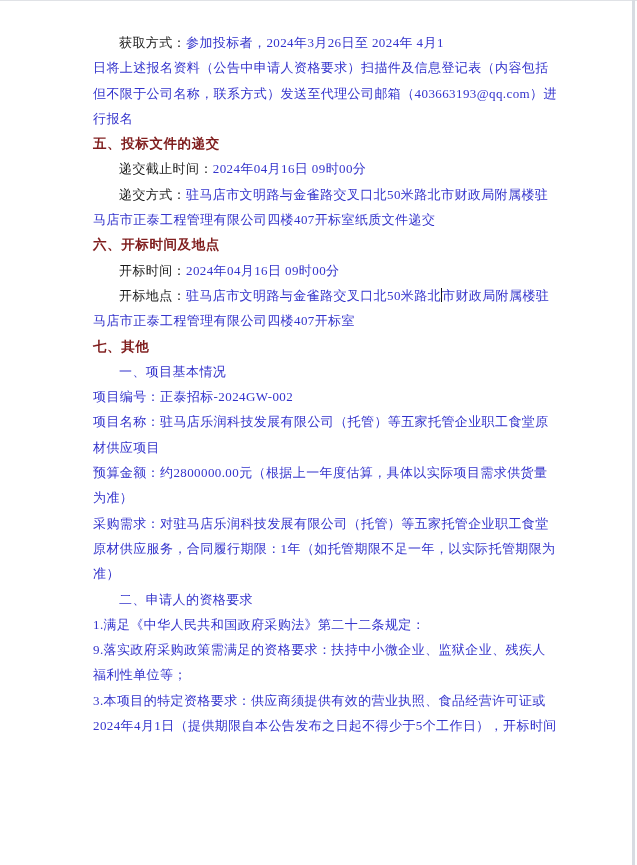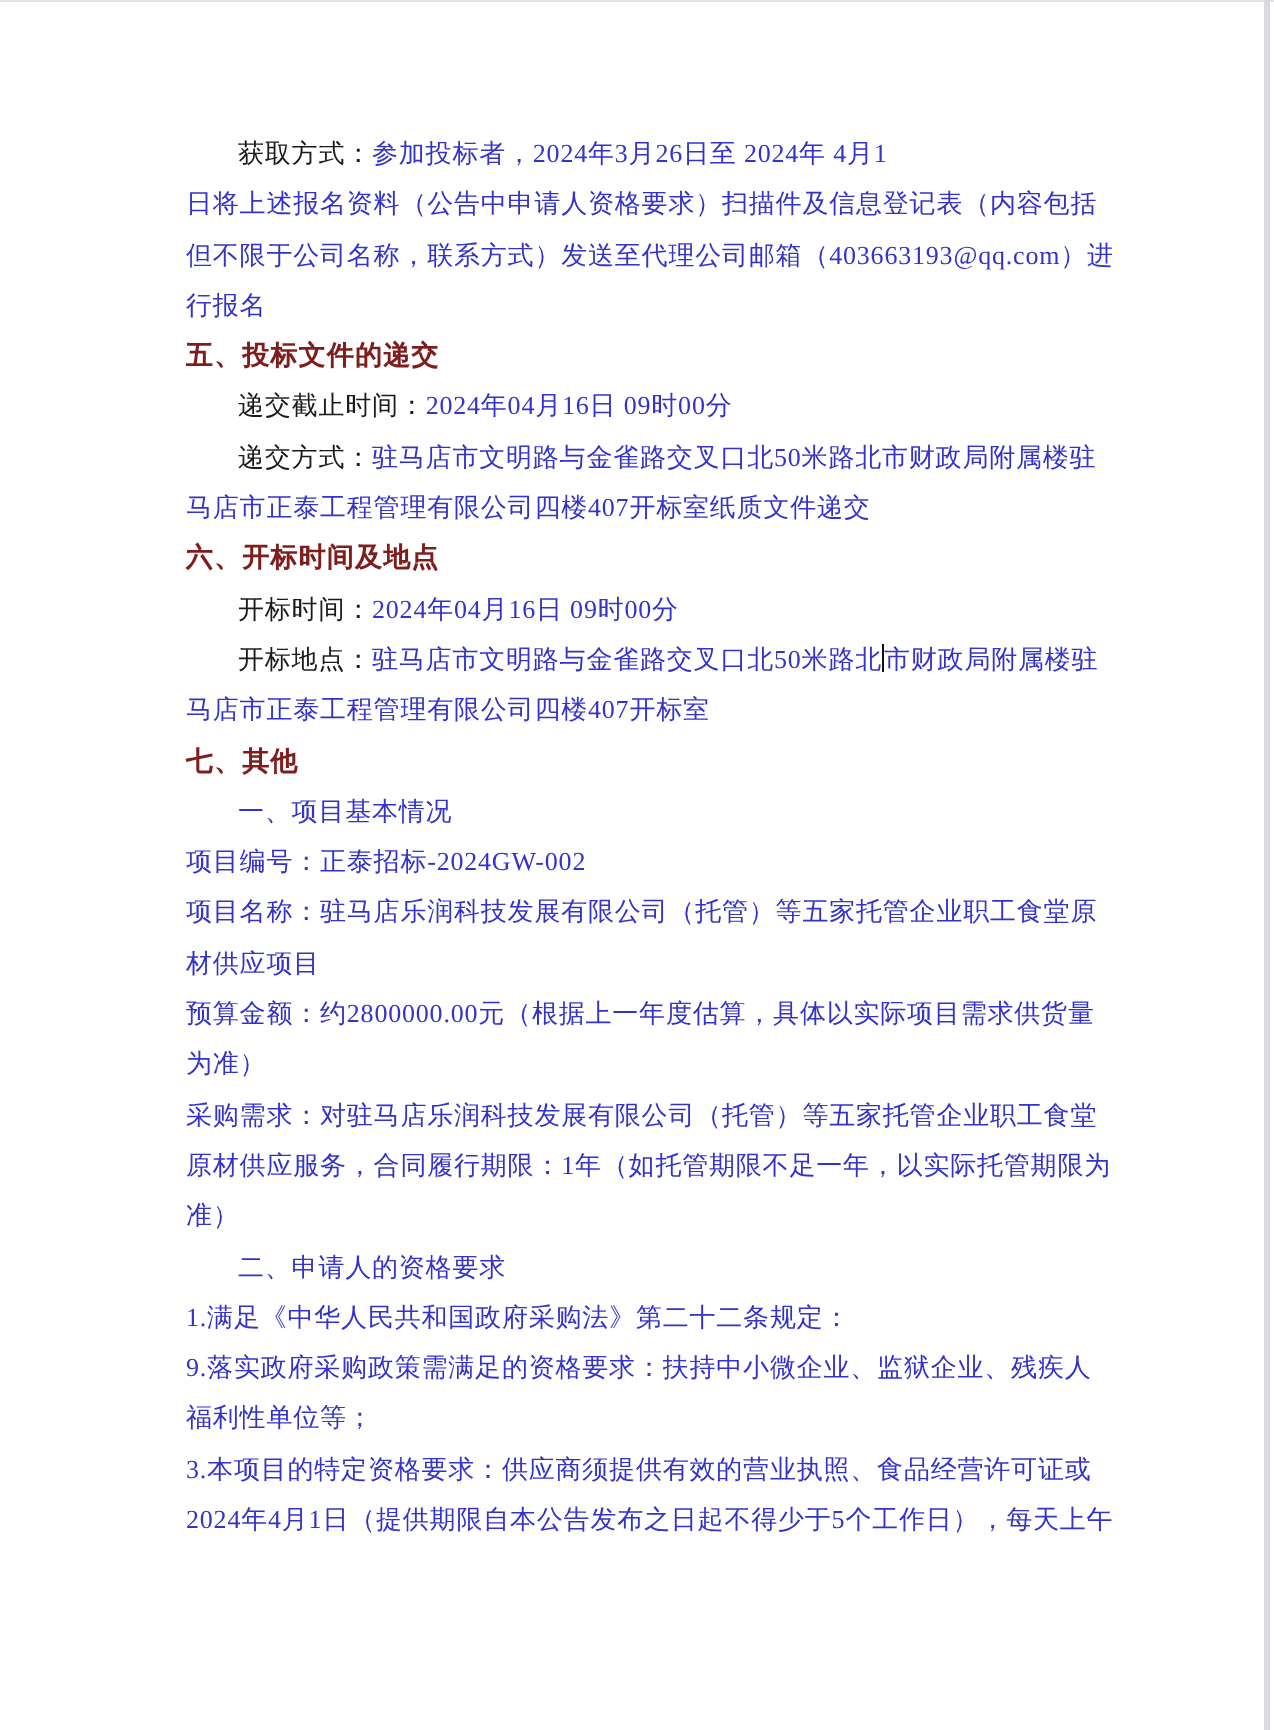--- a/index.html
+++ b/index.html
@@ -24,21 +24,21 @@
   #scrollbar-track {
     position: absolute;
     top: 0; bottom: 0;
     right: 2px;
     width: 3px;
     background: #d8dce2;
   }
   #document-body {
     position: absolute;
     left: 93px;
-    top: 64px;
+    top: 30px;
     width: 455px;
   }
   .line {
     height: 25.3px;
     line-height: 25.3px;
     white-space: nowrap;
     font-size: 13px;
     letter-spacing: 0.4px;
   }
   .line.indent { padding-left: 26px; }
@@ -84,16 +84,16 @@
       <div class="line"><span class="seg-blue">预算金额：约2800000.00元（根据上一年度估算，具体以实际项目需求供货量</span></div>
       <div class="line"><span class="seg-blue">为准）</span></div>
       <div class="line"><span class="seg-blue">采购需求：对驻马店乐润科技发展有限公司（托管）等五家托管企业职工食堂</span></div>
       <div class="line"><span class="seg-blue">原材供应服务，合同履行期限：1年（如托管期限不足一年，以实际托管期限为</span></div>
       <div class="line"><span class="seg-blue">准）</span></div>
       <div class="line indent"><span class="seg-blue">二、申请人的资格要求</span></div>
       <div class="line"><span class="seg-blue">1.满足《中华人民共和国政府采购法》第二十二条规定：</span></div>
       <div class="line"><span class="seg-blue">9.落实政府采购政策需满足的资格要求：扶持中小微企业、监狱企业、残疾人</span></div>
       <div class="line"><span class="seg-blue">福利性单位等；</span></div>
       <div class="line"><span class="seg-blue">3.本项目的特定资格要求：供应商须提供有效的营业执照、食品经营许可证或</span></div>
-      <div class="line"><span class="seg-blue">2024年4月1日（提供期限自本公告发布之日起不得少于5个工作日），每天上午</span></div>
+      <div class="line"><span class="seg-blue">2024年4月1日（提供期限自本公告发布之日起不得少于5个工作日），开标时间</span></div>
     </div>
   <div id="scrollbar-track"></div>
 </div>
 
 </body></html>

